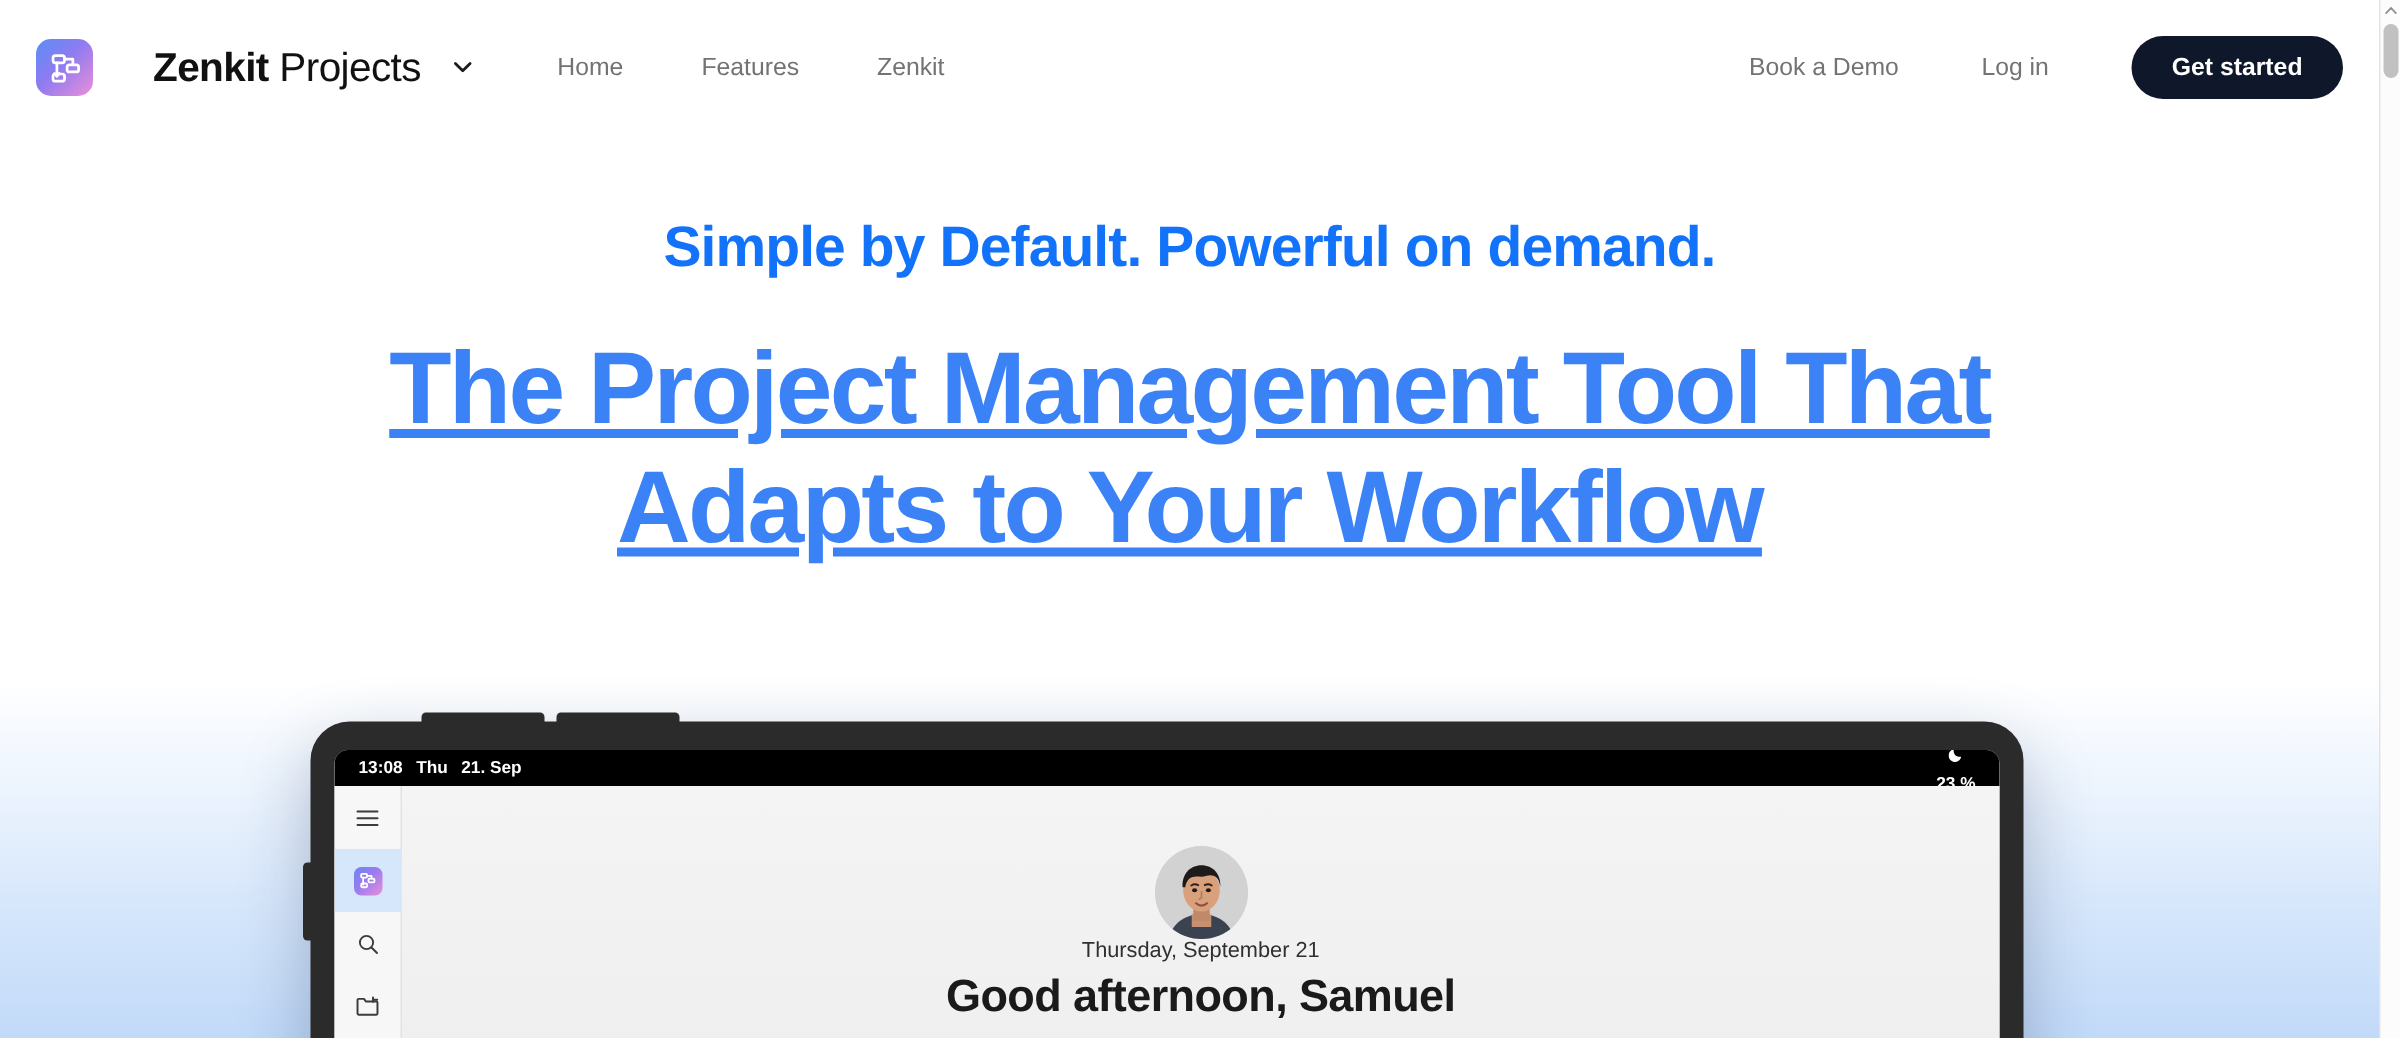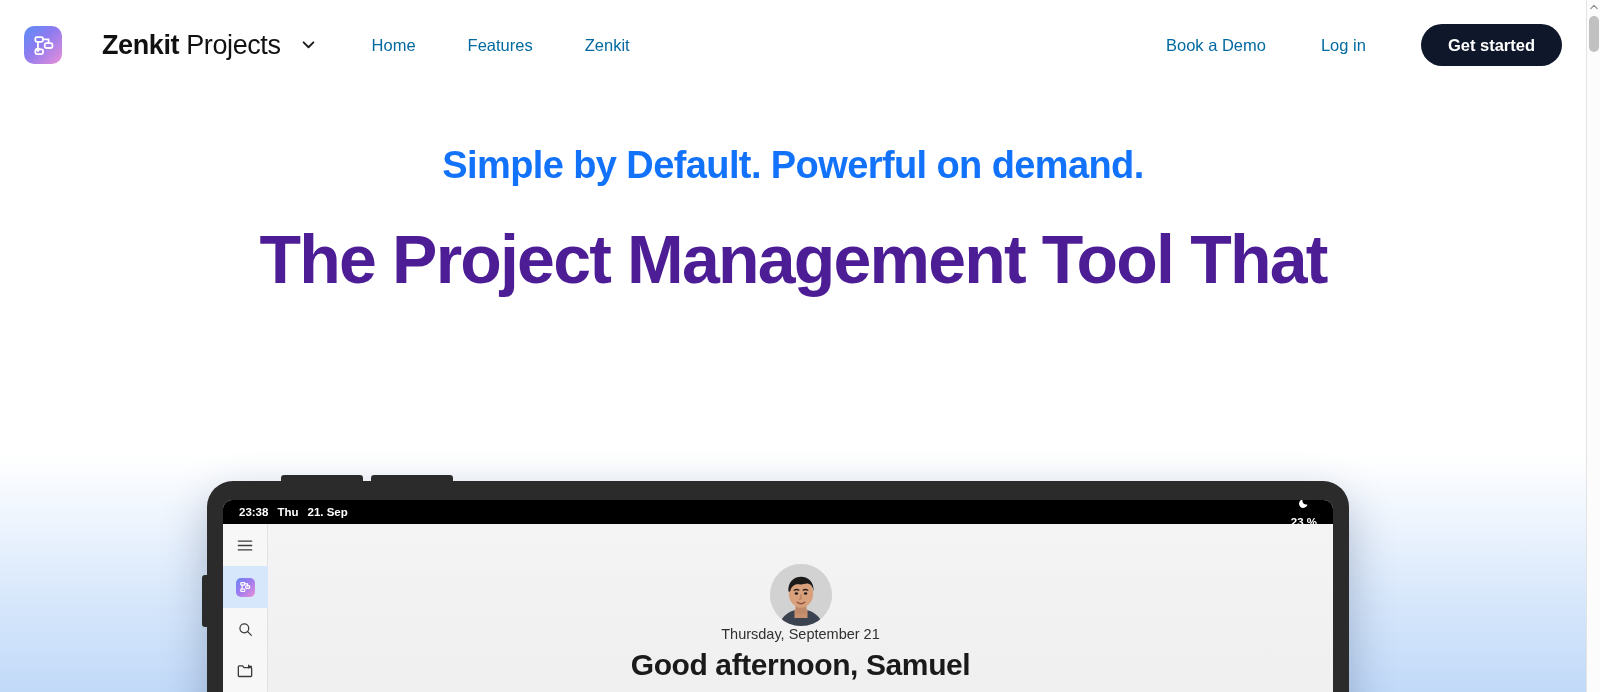--- a/index.html
+++ b/index.html
@@ -51,21 +51,21 @@
   }
   .brand-text .bold { font-weight:700; }
   .brand-text .light { font-weight:400; }
   .brand-caret {
     margin-left:9px; color:#222; display:inline-flex; align-items:center;
     cursor:pointer;
   }
 
   #nav-links { display:flex; align-items:center; gap:52px; margin-left:57px; }
   .nav-link {
-    font-size:16.5px; color:#0369a1; text-decoration:none; white-space:nowrap;
+    font-size:16.5px; color:#737373; text-decoration:none; white-space:nowrap;
     cursor:pointer; font-weight:400;
   }
 
   #nav-right { margin-left:auto; display:flex; align-items:center; gap:0; }
   #nav-right .nav-link { margin-left:0; }
   .nav-right-item { margin-right:55px; }
   .btn-primary {
     background:#5267e3; color:#fff; font-size:16.5px; font-weight:700;
     border:none; border-radius:24px; padding:13px 27px; cursor:pointer;
     white-space:nowrap; font-family:inherit; line-height:1;
@@ -222,36 +222,37 @@
 
     <div id="nav-right">
       <a class="nav-link nav-right-item" href="#">Book a Demo</a>
       <a class="nav-link nav-right-item" href="#">Log in</a>
       <button class="btn-primary" style="background: #0f172a;">Get started</button>
     </div>
   </nav>
 
   <section id="hero">
     <div id="eyebrow" style="color: rgb(18, 115, 250);">Simple by Default. Powerful on demand.</div>
-    <h1 id="headline" style="color: #4c1d95;">
+    <h1 id="headline" style="color: #3b82f6; text-decoration: underline;">
       <span>The Project Management Tool That</span>
       <br>
+      <span>Adapts to Your Workflow</span>
     </h1>
   </section>
 
   <div id="tablet">
     <div class="tablet-btn b1"></div>
     <div class="tablet-btn b2"></div>
     <div class="tablet-side-btn"></div>
 
     <div id="tablet-screen">
 
       <div id="status-bar">
         <div id="status-left">
-          <span>23:38</span>
+          <span>13:08</span>
           <span>Thu</span>
           <span>21. Sep</span>
         </div>
         <div id="status-right">
           <span>
             <svg width="13" height="10" viewBox="0 0 16 12" fill="none" stroke="#fff" stroke-width="1.5" stroke-linecap="round">
               <path d="M1.2 4.0a10 10 0 0 1 13.6 0"></path>
               <path d="M3.6 6.6a6.4 6.4 0 0 1 8.8 0"></path>
               <path d="M6.0 9.1a3 3 0 0 1 4.0 0"></path>
               <circle cx="8" cy="11" r="0.9" fill="#fff" stroke="none"></circle>

